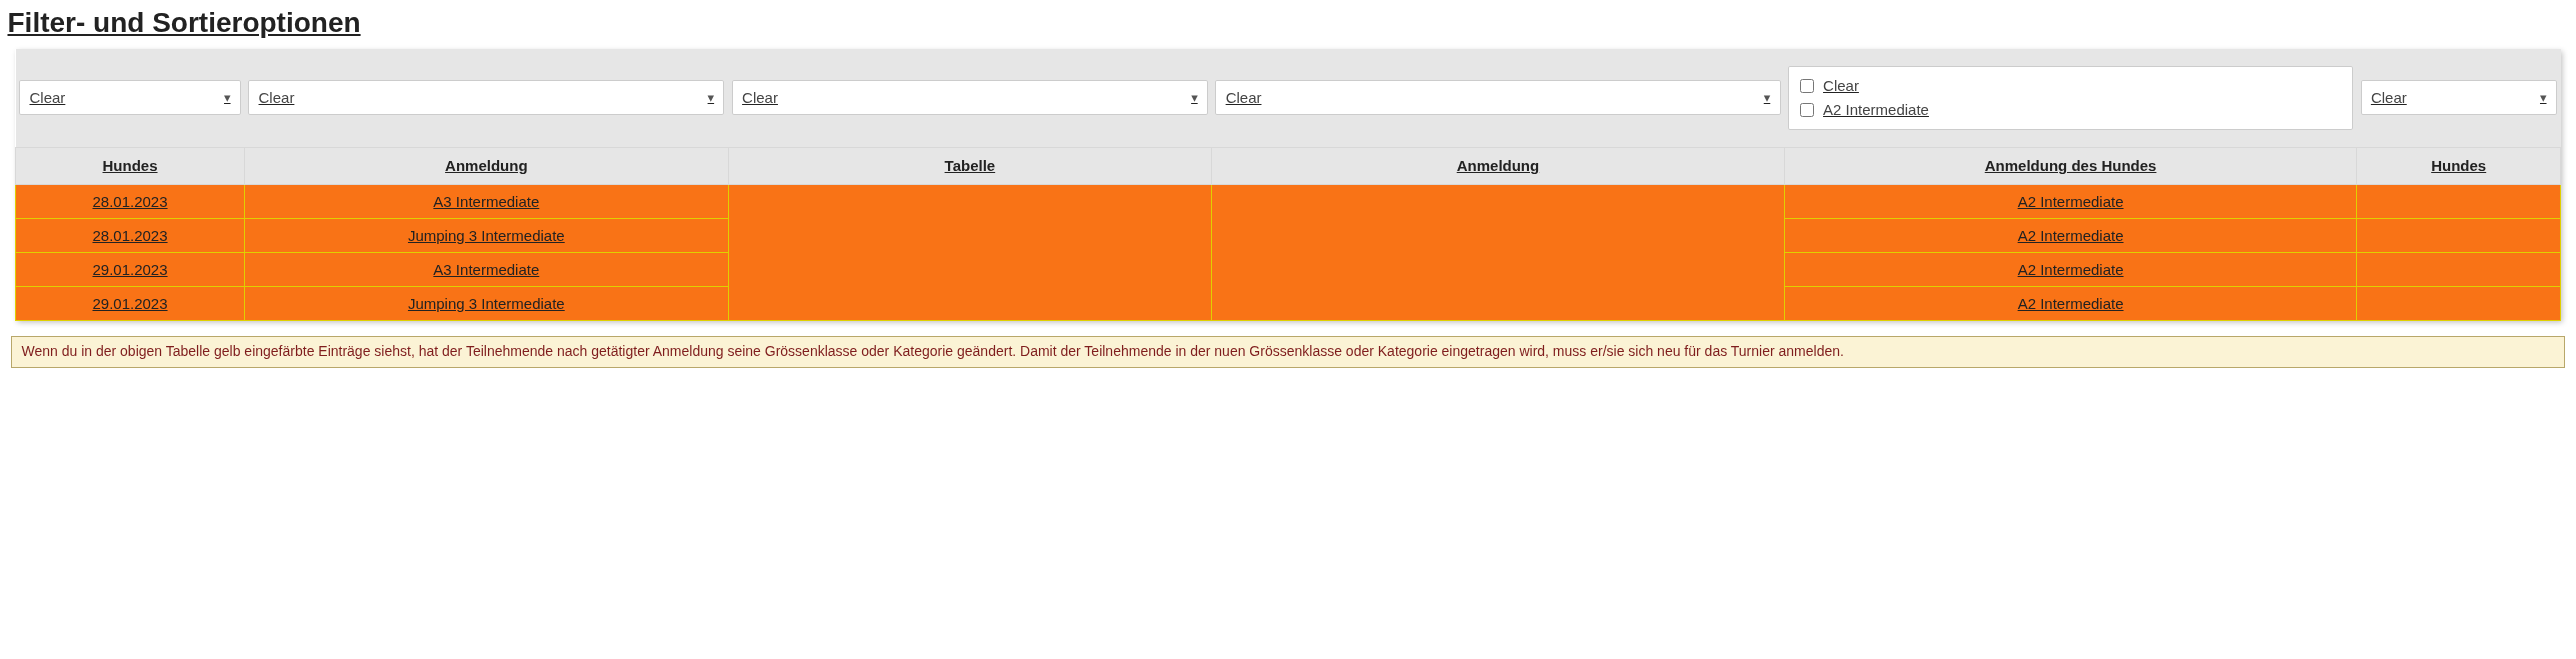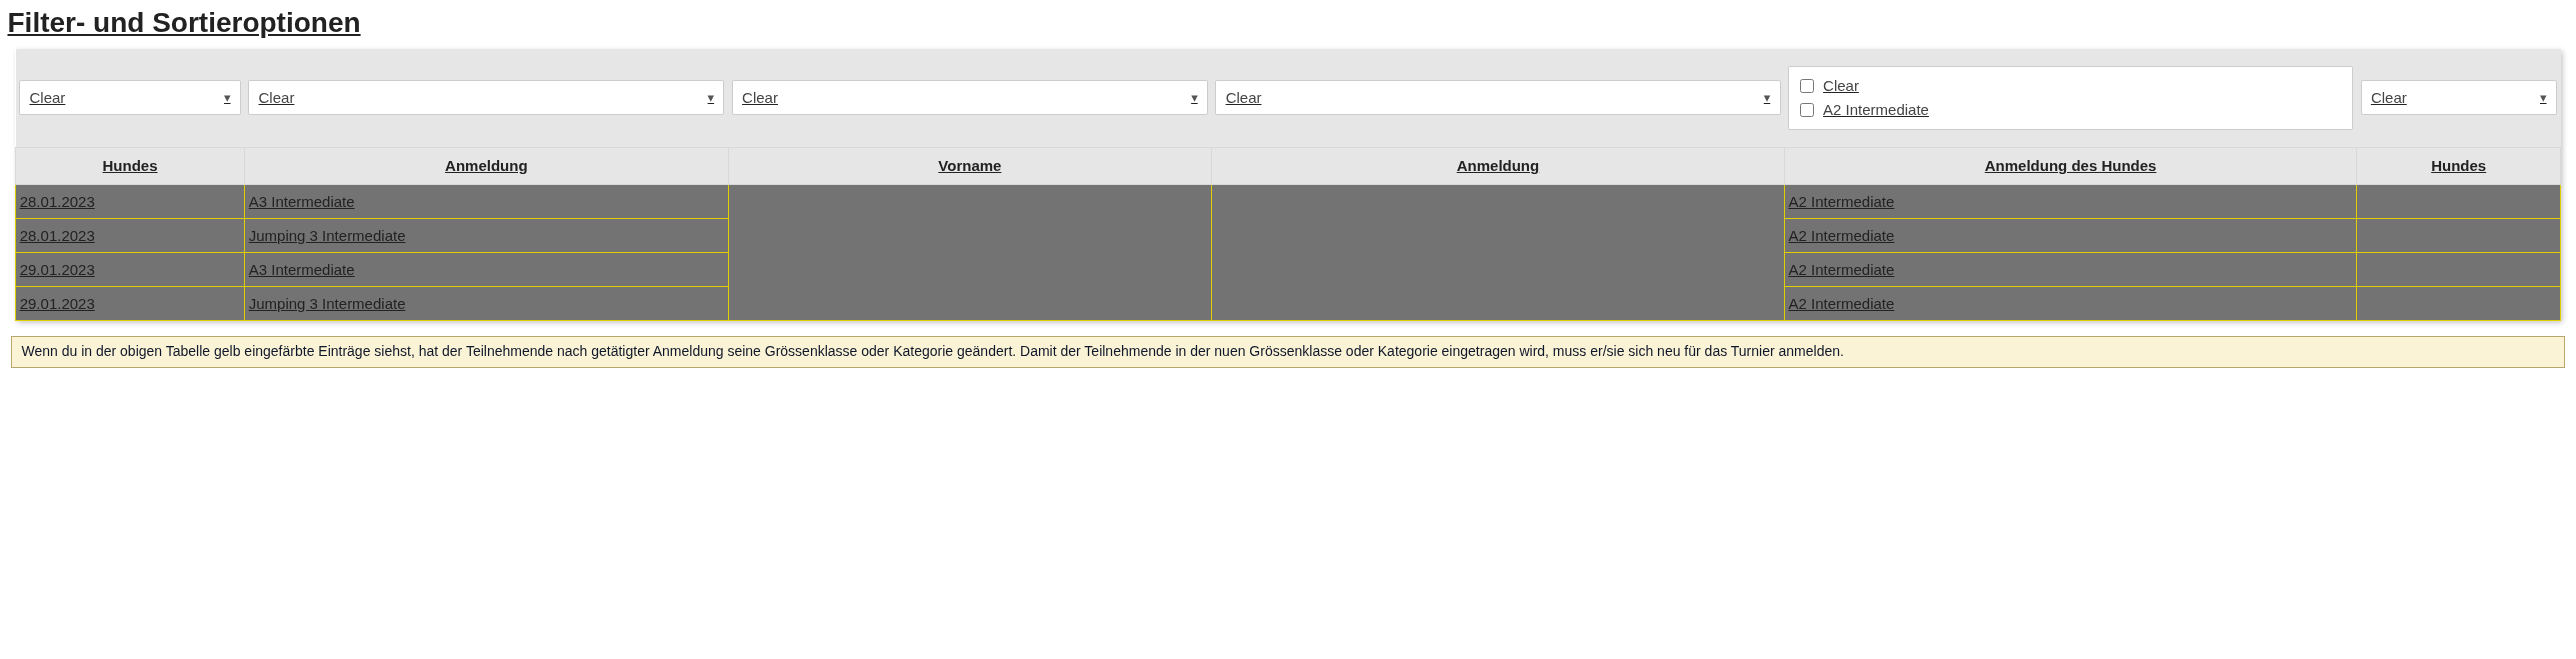--- a/index.html
+++ b/index.html
@@ -69,38 +69,39 @@
   thead tr.header-row th {
     background: #e6e6e6;
     font-weight: bold;
     font-size: 15px;
     padding: 9.3px 5.6px;
     text-align: center;
     border: 0.9px solid #d8d8d8;
   }
   
   tbody td {
-    background: #737373;
+    background: #f97316;
     border: 0.9px solid #e0d000;
+    text-align: center;
     padding: 5.6px 3.7px;
     font-size: 15px;
     color: #222;
     height: 34px;
   }
   
   .mask-host {
     position: relative;
   }
   .note-bar {
     margin: 0 3.7px;
     background: #fbf3d5;
     border: 0.9px solid #b8a76a;
     padding: 5.6px 9.3px;
     font-size: 14px;
-    color: #0f172a;
+    color: #7f1d1d;
     line-height: 1.35;
   }
   
   col.c-datum     { width: 9%;  }
   col.c-kategorie { width: 19%; }
   col.c-vorname   { width: 19%; }
   col.c-nachname  { width: 22.5%; }
   col.c-hundkat   { width: 22.5%; }
   col.c-camper    { width: 8%;  }
 </style>
@@ -160,21 +161,21 @@
         <td>
           <div class="select-like">
             <span>Clear</span>
             <span class="chev">▾</span>
           </div>
         </td>
       </tr>
       <tr class="header-row">
         <th>Hundes</th>
         <th>Anmeldung</th>
-        <th>Vorname</th>
+        <th>Tabelle</th>
         <th>Anmeldung</th>
         <th>Anmeldung des Hundes</th>
         <th>Hundes</th>
       </tr>
     </thead>
     <tbody>
       <tr>
         <td>28.01.2023</td>
         <td>A3 Intermediate</td>
         <td class="mask-host" rowspan="4"></td>

